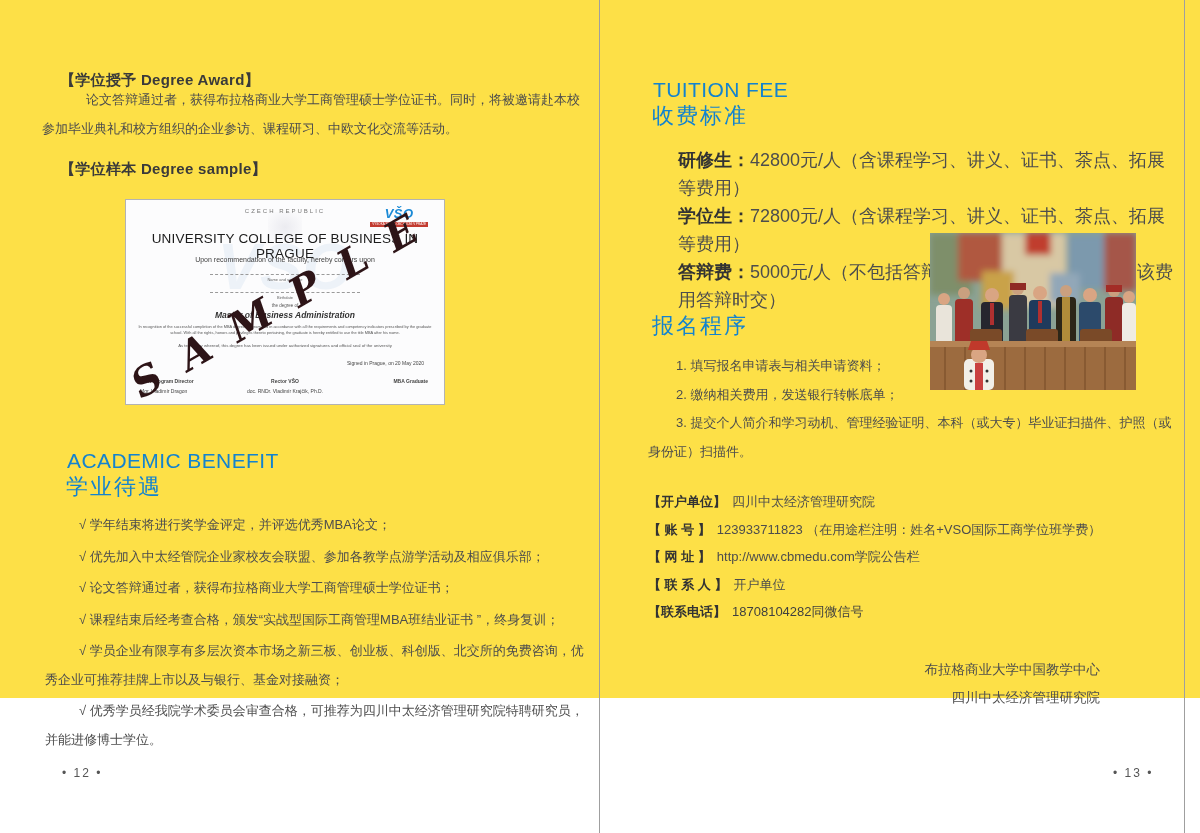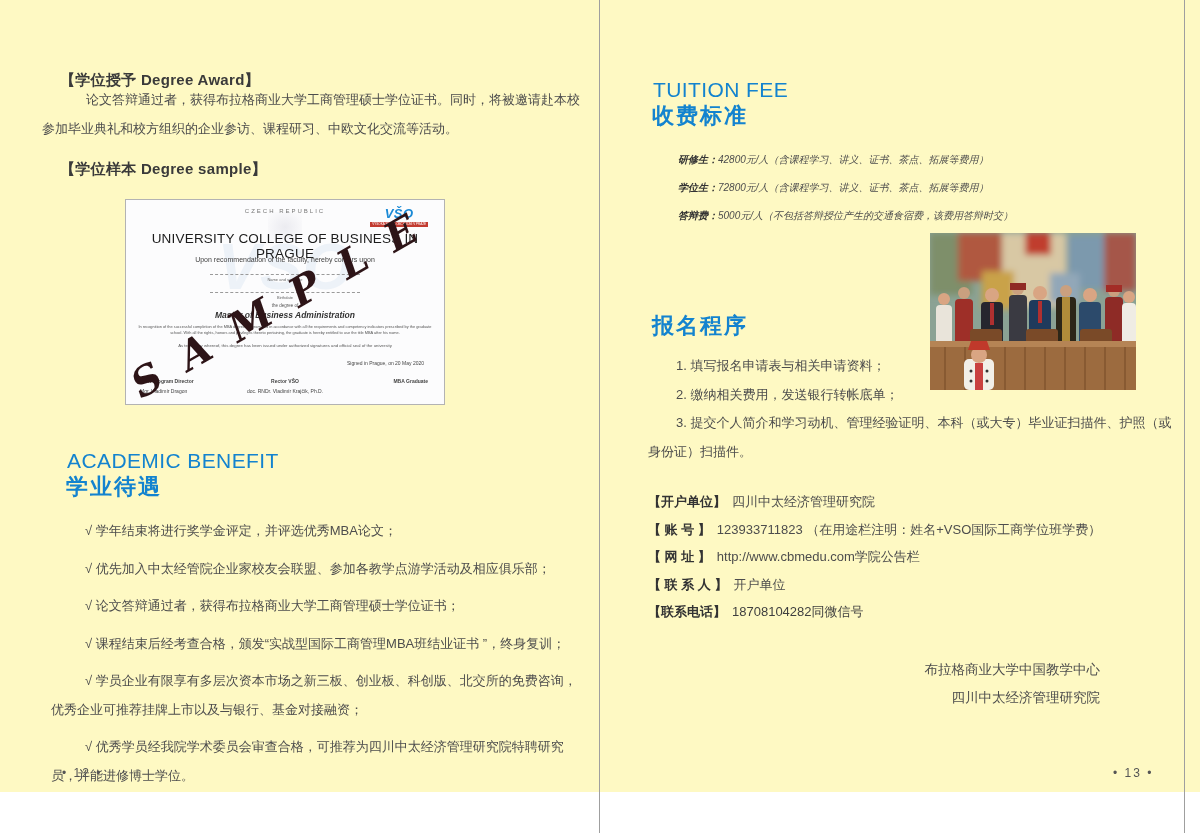--- a/index.html
+++ b/index.html
@@ -1,29 +1,29 @@
 <!DOCTYPE html>
 <html><head>
 <meta charset="utf-8">
 <style>
   html,body{margin:0;padding:0;background:#ffffff;width:1200px;height:833px;overflow:hidden;}
-  .spread{position:relative;width:1200px;height:792px;background:#fef9c3;
+  .spread{position:relative;width:1200px;height:698px;background:#fde047;
           font-family:"Liberation Sans",sans-serif;color:#4a4a4a;}
   .page{position:absolute;top:0;width:600px;height:833px;}
   .page-left{left:0;}
   .page-right{left:600px;}
   .vline{position:absolute;top:0;width:1px;height:833px;background:#9f9f9f;}
   .vline-center{left:599px;}
   .vline-right{left:1184px;}
 
   .abs{position:absolute;}
   .bracket-heading{font-weight:bold;color:#3a3a3a;font-size:15px;letter-spacing:.3px;}
   .body-zh{font-size:13px;color:#4d4d4d;line-height:29px;}
   .en-heading{color:#1383cf;font-size:21px;font-weight:normal;letter-spacing:.4px;}
-  .zh-heading{color:#1383cf;font-size:22px;font-weight:bold;letter-spacing:2px;}
+  .zh-heading{color:#1383cf;font-size:22px;font-weight:normal;letter-spacing:2px;}
   .page-no{font-size:12px;color:#555;letter-spacing:2px;}
 
   
   .certificate{left:125px;top:199px;width:318px;height:204px;background:#fcfcfd;
                border:1px solid #b3b3b3;overflow:hidden;}
   .cert-inner{position:relative;width:100%;height:100%;text-align:center;color:#444;}
   .cert-country{position:absolute;top:8px;width:100%;font-size:6px;letter-spacing:2px;color:#777;}
   .cert-logo{position:absolute;top:5px;right:16px;text-align:center;line-height:1;}
   .cert-logo-main{color:#1b8ad6;font-size:13px;font-weight:bold;font-style:italic;letter-spacing:.5px;}
   .cert-logo-sub{display:block;font-size:3px;color:#ffffff;background:#c23b30;padding:1px 2px;margin-top:1px;}
@@ -47,23 +47,23 @@
   .cert-sig-right{right:16px;text-align:right;}
   .cert-wm-vso{position:absolute;top:30px;width:100%;text-align:center;font-size:64px;font-weight:bold;
                font-style:italic;color:rgba(60,125,190,.08);pointer-events:none;}
   .cert-wm-sample{position:absolute;left:-41px;top:76px;width:400px;text-align:center;
                   font-family:"DejaVu Serif",serif;font-style:italic;font-weight:bold;
                   font-size:40px;letter-spacing:26px;color:#2d1417;
                   transform:rotate(-30deg);pointer-events:none;}
 
   
   .benefit-list{left:42px;top:508px;width:545px;}
-  .benefit-list p{margin:9px;text-indent:34px;font-size:13px;line-height:28.5px;color:#4d4d4d;}
+  .benefit-list p{margin:3px;text-indent:34px;font-size:13px;line-height:28.5px;color:#4d4d4d;}
   .fee-list{left:78px;top:146px;width:500px;}
-  .fee-list p{margin:0;font-size:10px;line-height:28px;color:#4d4d4d;font-style:italic;}
+  .fee-list p{margin:0;font-size:18px;line-height:28px;color:#4d4d4d;}
   .fee-list .lbl{font-weight:bold;color:#333;}
   .step-list{left:48px;top:352px;width:524px;}
   .step-list p{margin:0;text-indent:28px;font-size:13px;line-height:28.5px;color:#4d4d4d;}
 
   .bank-list{left:48px;top:488px;width:540px;}
   .bank-list p{margin:0;font-size:13px;line-height:27.5px;color:#4d4d4d;}
   .bank-list .lbl{font-weight:bold;color:#333;margin-right:6px;}
   .phone-value{font-family:Liberation Sans, sans-serif;font-size:13px;color:#3f3f3f;}
 
   .org-block{left:300px;top:656px;width:200px;text-align:right;}

